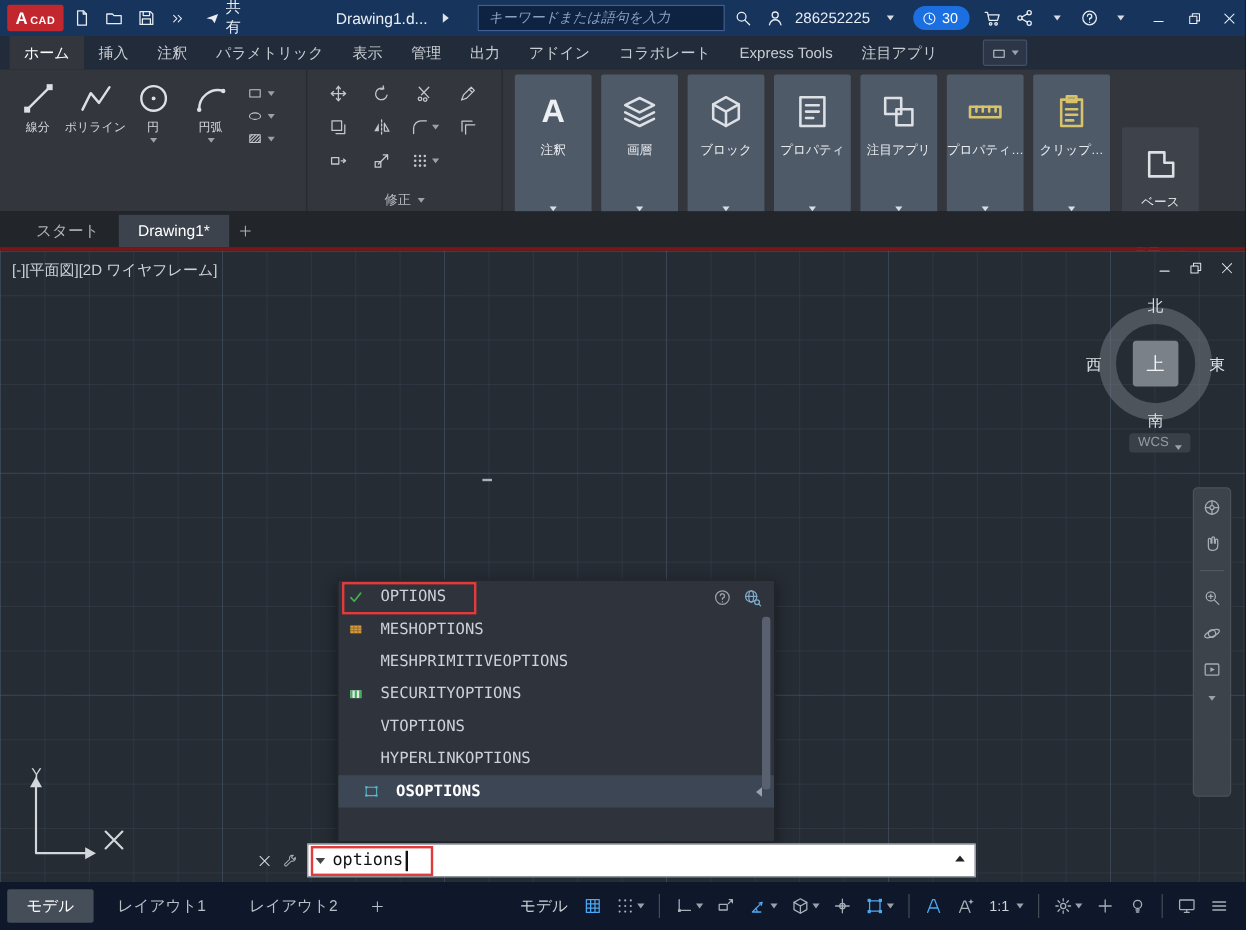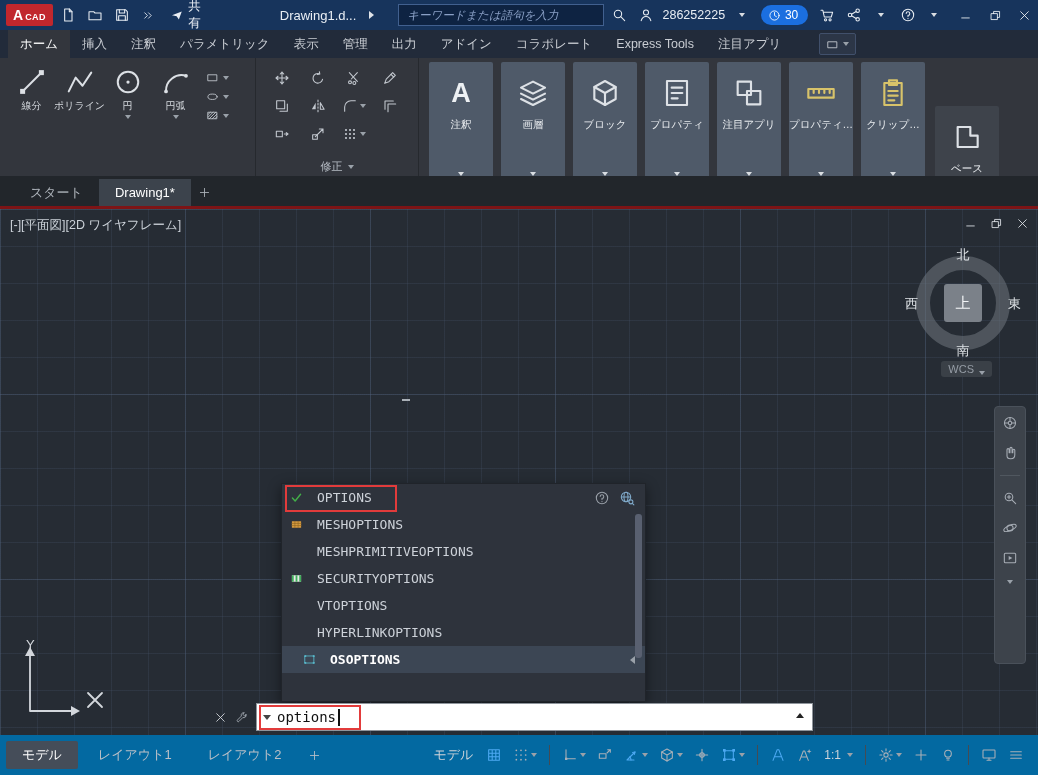--- a/index.html
+++ b/index.html
@@ -104,21 +104,21 @@
   
   .cmdline{position:absolute;left:214px;top:494px;height:28px;display:flex;align-items:center;gap:8px;}
   .cmd-x{color:#d6dade;}
   .cmd-tools{color:#a6adb5;display:flex;align-items:center;gap:2px;}
   .cmd-input{position:relative;width:543px;height:26px;background:#ffffff;border:1px solid #8f959c;display:flex;align-items:center;padding:0 6px;font-family:"DejaVu Sans Mono",monospace;font-size:14px;color:#111;}
   .cmd-dd{display:inline-block;width:0;height:0;border-left:4px solid transparent;border-right:4px solid transparent;border-top:5px solid #444;margin-right:6px;}
   .cmd-cursor{width:2px;height:17px;background:#111;margin-left:2px;}
   .cmd-up{position:absolute;right:8px;top:9px;}
 
   
-  .statusbar{position:absolute;left:0;right:0;bottom:0;height:40px;background:#0369a1;display:flex;align-items:center;padding:0 6px;}
+  .statusbar{position:absolute;left:0;right:0;bottom:0;height:40px;background:#0f172a;display:flex;align-items:center;padding:0 6px;}
   .sb-tab{height:28px;display:flex;align-items:center;padding:0 16px;color:#b9bfc7;font-size:13px;border-radius:2px;margin-right:4px;}
   .sb-tab.active{background:#454d59;color:#fff;}
   .sb-add{width:26px;height:26px;display:flex;align-items:center;justify-content:center;color:#b9bfc7;}
   .sb-right{margin-left:auto;display:flex;align-items:center;gap:3px;padding-right:4px;}
   .sb-text{color:#ced3d9;font-size:13px;margin:0 6px 0 2px;}
   .sico{height:26px;display:flex;align-items:center;justify-content:center;gap:2px;color:#a9b0b8;padding:0 4px;border-radius:2px;}
   .sico.on{color:#4da9f2;}
   .sb-div{width:1px;height:20px;background:#454b53;margin:0 5px;}
   .sb-scale{color:#ced3d9;font-size:12px;display:flex;align-items:center;gap:6px;padding:0 4px;}
 </style>

